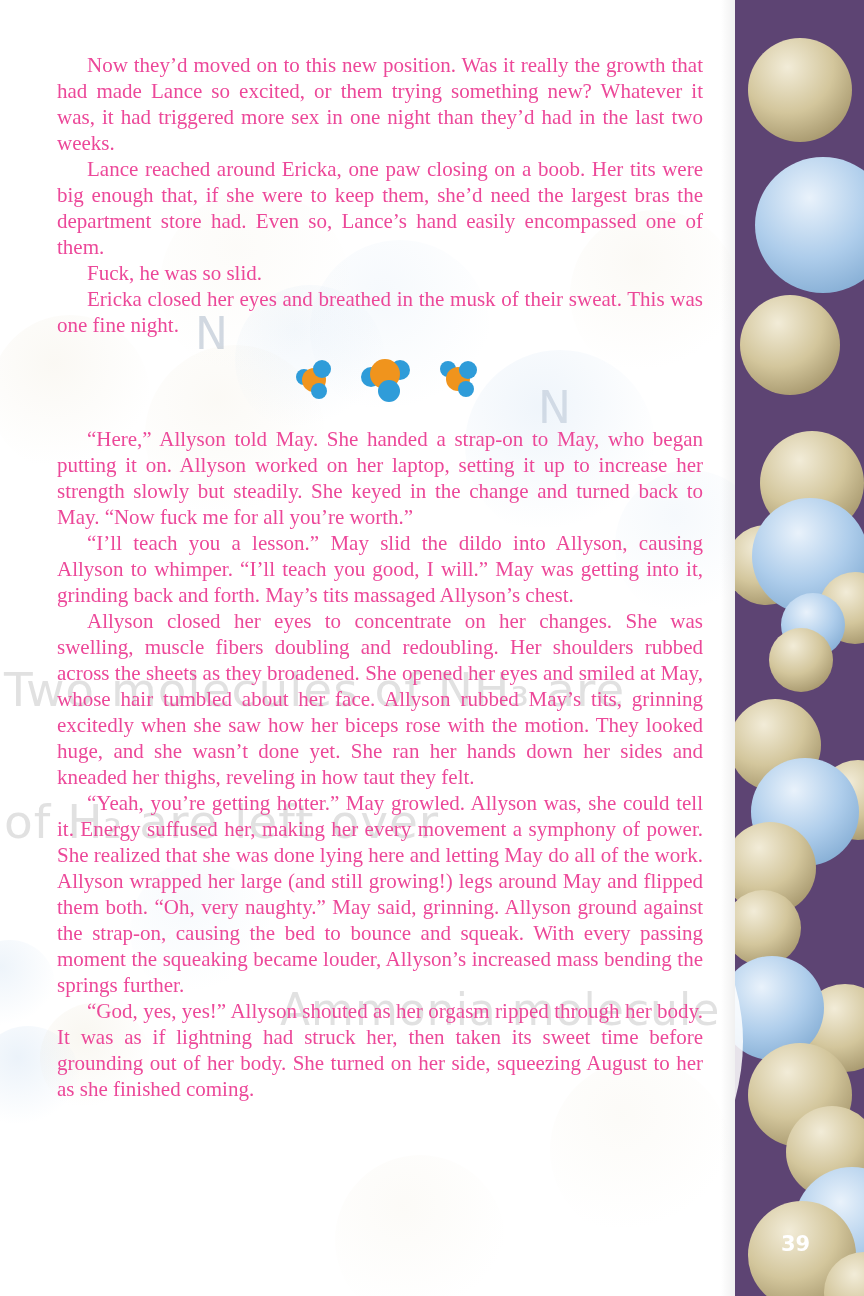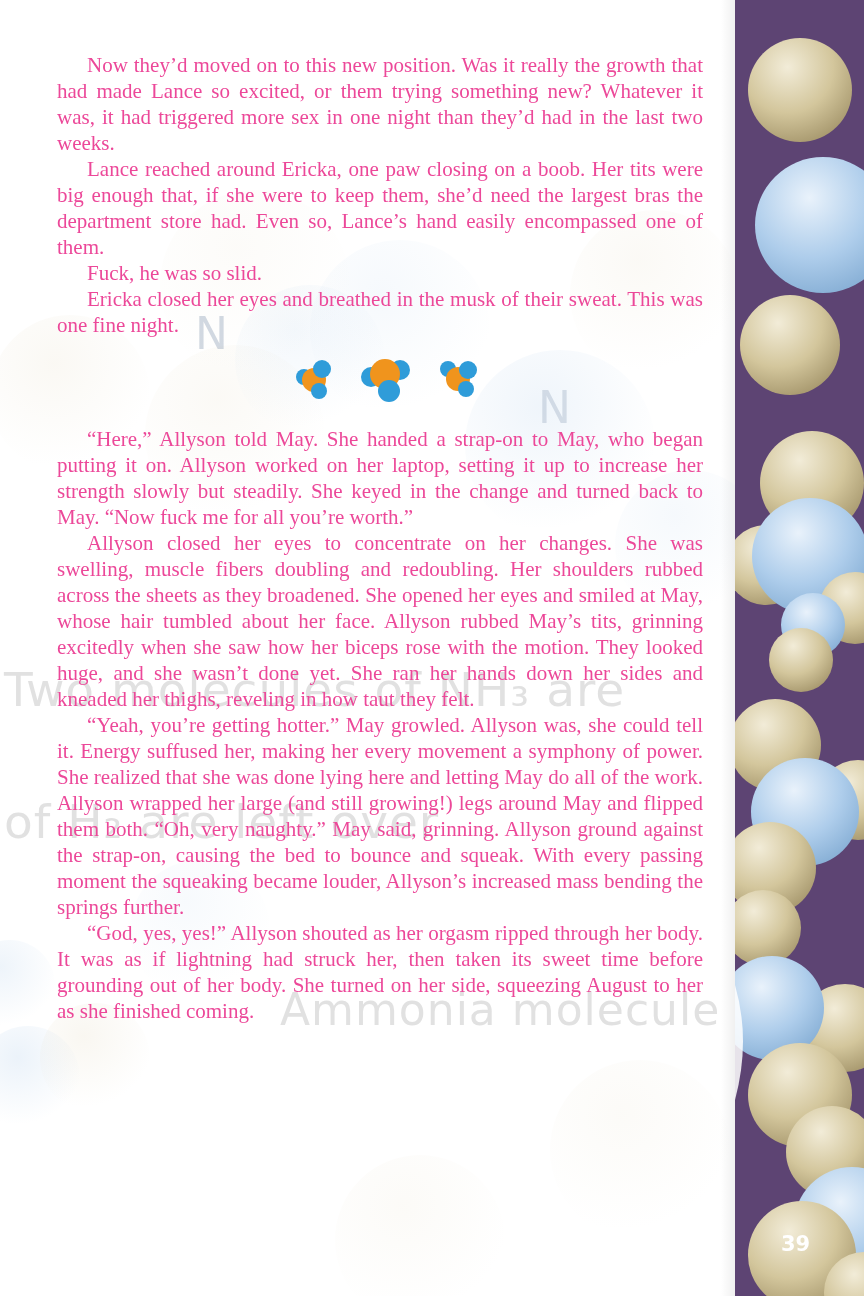--- a/index.html
+++ b/index.html
@@ -106,20 +106,21 @@
         </svg>
         <svg width="42" height="44" viewBox="0 0 42 44">
           <circle cx="11" cy="12" r="8" fill="#2f9cd9"></circle>
           <circle cx="21" cy="22" r="12" fill="#f0941d"></circle>
           <circle cx="31" cy="13" r="9" fill="#2f9cd9"></circle>
           <circle cx="29" cy="32" r="8" fill="#2f9cd9"></circle>
         </svg>
       </div>
 
       <p class="story">“Here,” Allyson told May. She handed a strap-on to May, who began putting it on. Allyson worked on her laptop, setting it up to increase her strength slowly but steadily. She keyed in the change and turned back to May. “Now fuck me for all you’re worth.”</p>
+      <p class="story">“I’ll teach you a lesson.” May slid the dildo into Allyson, causing Allyson to whimper. “I’ll teach you good, I will.” May was getting into it, grinding back and forth. May’s tits massaged Allyson’s chest.</p>
       <p class="story">Allyson closed her eyes to concentrate on her changes. She was swelling, muscle fibers doubling and redoubling. Her shoulders rubbed across the sheets as they broadened. She opened her eyes and smiled at May, whose hair tumbled about her face. Allyson rubbed May’s tits, grinning excitedly when she saw how her biceps rose with the motion. They looked huge, and she wasn’t done yet. She ran her hands down her sides and kneaded her thighs, reveling in how taut they felt.</p>
       <p class="story">“Yeah, you’re getting hotter.” May growled. Allyson was, she could tell it. Energy suffused her, making her every movement a symphony of power. She realized that she was done lying here and letting May do all of the work. Allyson wrapped her large (and still growing!) legs around May and flipped them both. “Oh, very naughty.” May said, grinning. Allyson ground against the strap-on, causing the bed to bounce and squeak. With every passing moment the squeaking became louder, Allyson’s increased mass bending the springs further.</p>
       <p class="story">“God, yes, yes!” Allyson shouted as her orgasm ripped through her body. It was as if lightning had struck her, then taken its sweet time before grounding out of her body. She turned on her side, squeezing August to her as she finished coming.</p>
     </div>
 
     <div class="page-edge"></div>
   </div>
 
   <div class="sidebar">
     <svg width="129" height="1296" viewBox="0 0 129 1296">

